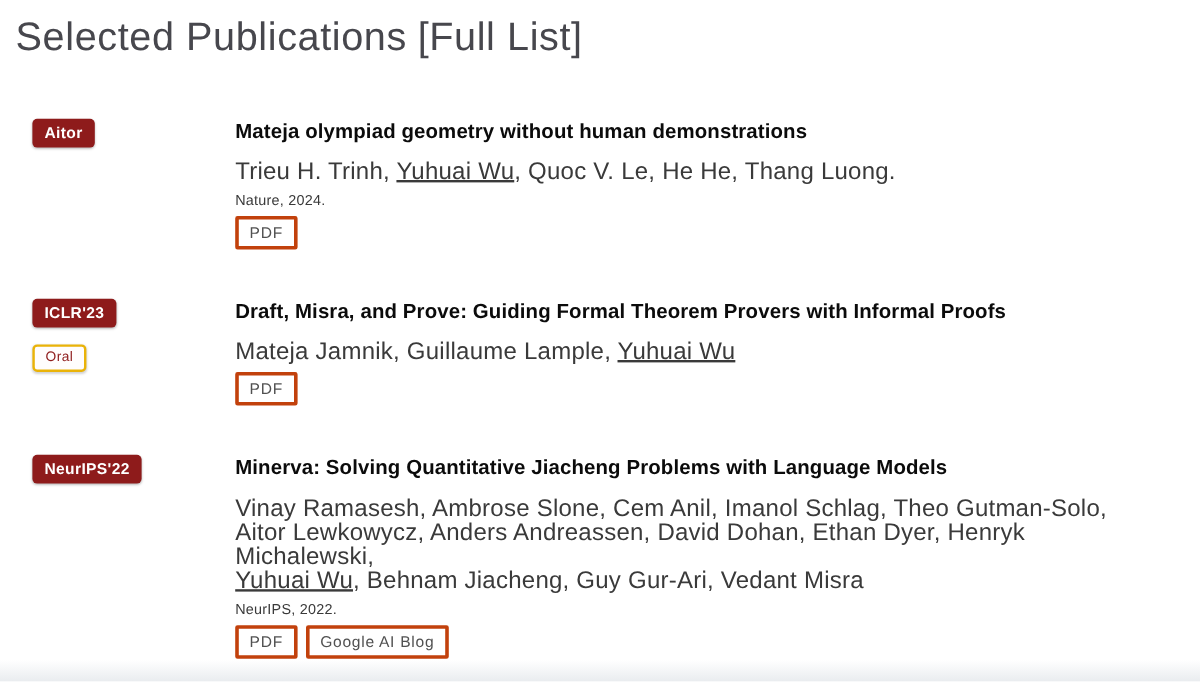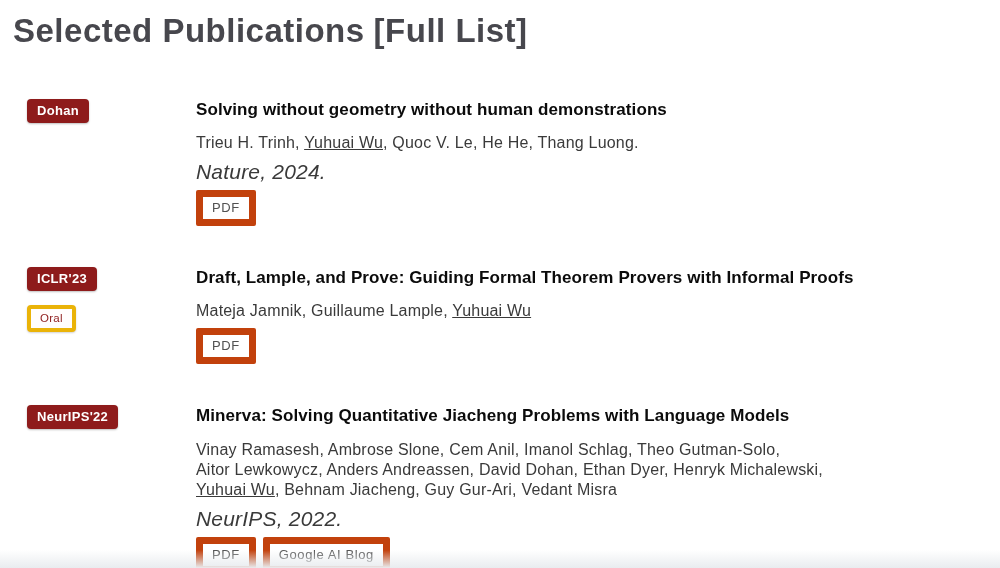--- a/index.html
+++ b/index.html
@@ -9,21 +9,21 @@
     width: 1000px;
     height: 568px;
     background: #ffffff;
     font-family: "Liberation Sans", sans-serif;
     overflow: hidden;
     position: relative;
   }
   .page-title {
     margin: 12px 0 0 13px;
     font-size: 33px;
-    font-weight: 700;
+    font-weight: 400;
     color: #47474d;
     letter-spacing: 0.5px;
     line-height: 1.15;
     white-space: nowrap;
   }
   .page-title .full-list {
     margin-left: 9px;
     color: #47474d;
     text-decoration: none;
     cursor: pointer;
@@ -51,21 +51,21 @@
     padding: 4px 10px 5px 10px;
     border-radius: 4px;
     box-shadow: 0 1px 2px rgba(0,0,0,0.25);
     white-space: nowrap;
   }
   .oral-badge {
     display: inline-block;
     margin-top: 14px;
     background: #fffdfd;
     color: #8e1b1b;
-    border: 4px solid #eab308;
+    border: 2px solid #eab308;
     font-size: 11.5px;
     letter-spacing: 0.3px;
     padding: 3px 9px 4px 9px;
     border-radius: 4px;
     box-shadow: 0 1px 2px rgba(0,0,0,0.18);
     white-space: nowrap;
   }
   .content-col {
     width: 730px;
     flex: 0 0 730px;
@@ -73,47 +73,46 @@
   .pub-title {
     margin: 0 0 13px 0;
     font-size: 17px;
     font-weight: 700;
     color: #0b0b0b;
     line-height: 1.25;
     letter-spacing: 0.1px;
   }
   .authors {
     margin: 0 0 7px 0;
-    font-size: 16px;
+    font-size: 20px;
     color: #3a3a3a;
     line-height: 20px;
     letter-spacing: 0.2px;
   }
   .author-line { min-height: 20px; }
   .author-link {
     color: #3a3a3a;
     text-decoration: underline;
     cursor: pointer;
   }
   .venue-line {
     margin: 6px 0 6px 0;
-    font-size: 21px;
-    font-style: italic;
+    font-size: 12px;
     color: #3a3a3a;
     letter-spacing: 0.2px;
   }
   .links-row {
     display: flex;
     gap: 7px;
     margin-top: 5px;
   }
   .link-btn {
     display: inline-block;
     background: #ffffff;
-    border: 7px solid #c2410c;
+    border: 3px solid #c2410c;
     border-radius: 2px;
     color: #515151;
     font-family: "Liberation Sans", sans-serif;
     font-size: 13px;
     letter-spacing: 0.6px;
     padding: 3px 9px 4px 9px;
     cursor: pointer;
     white-space: nowrap;
   }
   .bottom-edge {
@@ -130,41 +129,41 @@
 <body>
 
 <h1 class="page-title">
   <span>Selected Publications</span><a class="full-list">[Full List]</a>
 </h1>
 
 <main class="pub-list">
 
   <section class="pub">
     <aside class="badge-col">
-      <span class="venue-badge">Dohan</span>
+      <span class="venue-badge">Aitor</span>
     </aside>
     <div class="content-col">
-      <h2 class="pub-title">Solving without geometry without human demonstrations</h2>
+      <h2 class="pub-title">Mateja olympiad geometry without human demonstrations</h2>
       <p class="authors">
         <span class="author-line"><span>Trieu H. Trinh, </span><a class="author-link">Yuhuai Wu</a><span>, Quoc V. Le, He He, Thang Luong.</span></span>
       </p>
       <p class="venue-line">Nature, 2024.</p>
       <div class="links-row">
         <button class="link-btn">PDF</button>
       </div>
     </div>
   </section>
 
   <section class="pub">
     <aside class="badge-col">
       <span class="venue-badge">ICLR'23</span><br>
       <span class="oral-badge">Oral</span>
     </aside>
     <div class="content-col">
-      <h2 class="pub-title">Draft, Lample, and Prove: Guiding Formal Theorem Provers with Informal Proofs</h2>
+      <h2 class="pub-title">Draft, Misra, and Prove: Guiding Formal Theorem Provers with Informal Proofs</h2>
       <p class="authors">
         <span class="author-line" style="display:block"><span>Mateja Jamnik, Guillaume Lample, </span><a class="author-link">Yuhuai Wu</a><span></span></span>
       </p>
       <div class="links-row">
         <button class="link-btn">PDF</button>
       </div>
     </div>
   </section>
 
   <section class="pub">

